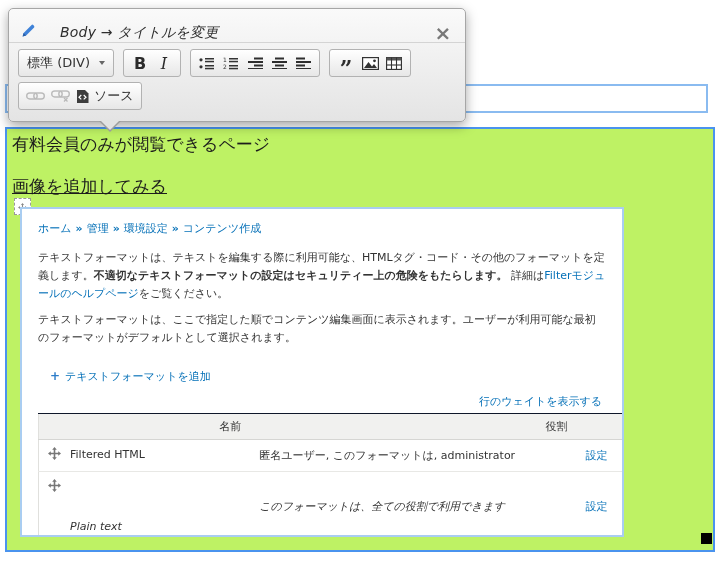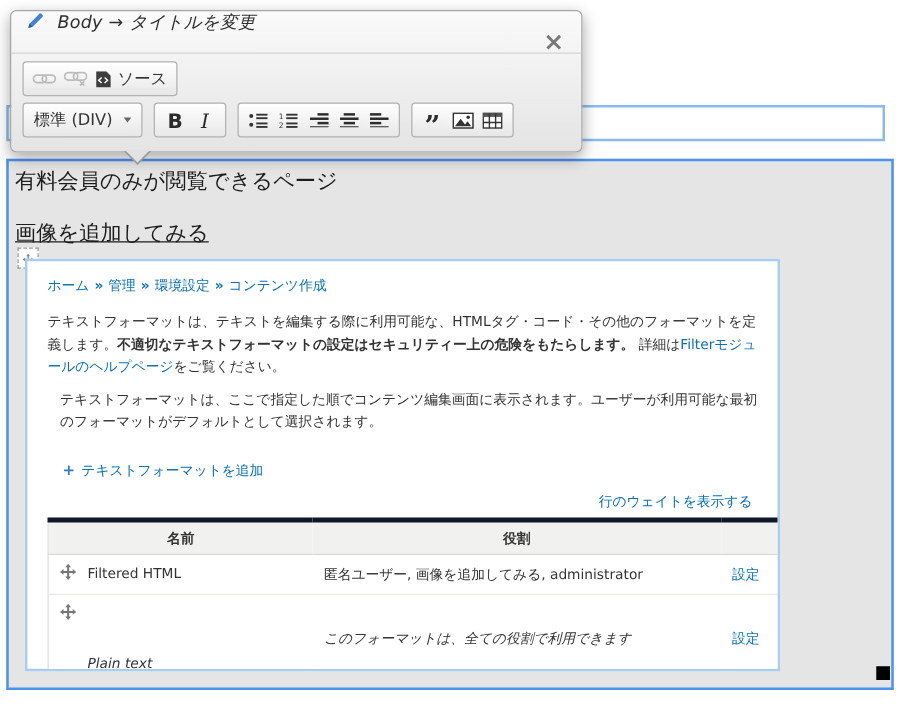--- a/index.html
+++ b/index.html
@@ -12,21 +12,21 @@
 
   
   .title-field {
     position:absolute; left:5px; top:84px; width:703px; height:29px;
     background:#fff; border:2px solid #8abbf0; z-index:1;
   }
 
   
   .editor-area {
     position:absolute; left:5px; top:127px; width:710px; height:425px;
-    background:#e5e5e5; border:2px solid #4a93ee; z-index:1;
+    background:#bef264; border:2px solid #4a93ee; z-index:1;
   }
   .editor-h1, .editor-h2 {
     position:absolute; left:5px; margin:0;
     font-family:"DejaVu Serif","Liberation Serif",serif;
     font-size:17px; font-weight:normal; color:#1c1c1c; white-space:nowrap;
   }
   .editor-h1 { top:4px; }
   .editor-h2 { top:46px;text-decoration:underline; }
   .drag-handle {
     position:absolute; left:7px; top:69px; width:17px; height:17px;
@@ -39,38 +39,38 @@
     position:absolute; left:13px; top:78px; width:604px; height:330px;
     border:2px solid #a9cdf1; background:#fff; overflow:hidden;
   }
   .widget-inner { padding:12px 16px; font-size:11px; line-height:1.4; }
 
   .breadcrumb { margin:0 0 13px 0; font-size:11px; color:#0671b8; }
   .breadcrumb a { color:#0671b8; text-decoration:none; }
   .crumb-sep { color:#0671b8; margin:0 4px; font-weight:bold; }
 
   .intro-p { margin:0 0 8px 0; line-height:18px; color:#333; }
-  .intro-p.second { margin-bottom:7px;margin-left:10px; }
+  .intro-p.second { margin-bottom:7px; }
   .intro-p b { font-weight:bold; }
   .inline-link { color:#0671b8; text-decoration:none; }
 
   .add-format { margin:21px 0 9px 0; padding-left:12px; }
   .add-format a { color:#0671b8; text-decoration:none; }
   .plus-icon { color:#2b7cc9; font-weight:bold; margin-right:5px; font-size:12px; }
 
   .show-weights { text-align:right; margin:0 4px 3px 0; }
   .show-weights a { color:#0671b8; text-decoration:none;font-family:Liberation Serif, serif; }
 
   table.formats {
     width:654px; border-collapse:collapse; font-size:11px;
     border:1px solid #e0e0dd;
   }
   table.formats th {
-    text-align:center; font-weight:bold; background:#f1f1ef; color:#333;
-    padding:5px 9px; border-top:4px solid #0f172a; border-bottom:1px solid #d6d6d3;
+    text-align:right; font-weight:normal; background:#f1f1ef; color:#333;
+    padding:5px 9px; border-top:1px solid #0f172a; border-bottom:1px solid #d6d6d3;
   }
   table.formats td {
     padding:7px 9px; border-bottom:1px solid #e8e8e5; background:#fff; vertical-align:middle;
   }
   table.formats tr.even td { background:#f9f9f7; }
   .name-cell { display:flex; align-items:flex-start; gap:9px; }
   .row-italic { font-style:italic;margin-top:40px; }
   .op-link { color:#0671b8; text-decoration:none; display:inline-block; }
   .op-configure { min-width:45px; margin-right:12px; }
 
@@ -90,21 +90,21 @@
     position:absolute; left:90px; bottom:-11px; width:0; height:0;
     border-left:11px solid transparent; border-right:11px solid transparent;
     border-top:11px solid #9c9c9c;
   }
   .popup-tail-fill {
     position:absolute; left:91px; bottom:-9px; width:0; height:0;
     border-left:10px solid transparent; border-right:10px solid transparent;
     border-top:10px solid #e2e2e2;
   }
   .popup-header {
-    height:34px; display:flex; align-items:flex-start; gap:10px;
+    height:34px; display:flex; align-items:flex-end; gap:24px;
     padding:0 12px; border-bottom:1px solid #d4d4d4;
   }
   .popup-title {
     font-style:italic; font-size:14px; color:#2e2e2e; letter-spacing:0.2px;
   }
   .popup-close {
     position:absolute; right:12px; top:14px; width:20px; height:20px;
     color:#787878; font-size:20px; font-weight:bold; line-height:20px;
     text-align:center; cursor:default;
   }
@@ -188,21 +188,21 @@
         <tbody>
           <tr>
             <td>
                 <span class="name-cell">
                   <span><svg width="13" height="13" viewBox="0 0 13 13">
                       <path fill="#777" d="M6.5 0 L8.8 2.8 H7.3 V5.7 H10.2 V4.2 L13 6.5 L10.2 8.8 V7.3 H7.3 V10.2 H8.8 L6.5 13 L4.2 10.2 H5.7 V7.3 H2.8 V8.8 L0 6.5 L2.8 4.2 V5.7 H5.7 V2.8 H4.2 Z"></path>
                     </svg></span>
                   <span>Filtered HTML</span>
                 </span>
               </td>
-            <td>匿名ユーザー, 画像を追加してみる, administrator</td>
+            <td>匿名ユーザー, このフォーマットは, administrator</td>
             <td><a href="#" class="op-link op-configure">設定</a><a href="#" class="op-link">無効</a></td>
           </tr>
           <tr>
             <td>
                 <span class="name-cell">
                   <span><svg width="13" height="13" viewBox="0 0 13 13">
                       <path fill="#777" d="M6.5 0 L8.8 2.8 H7.3 V5.7 H10.2 V4.2 L13 6.5 L10.2 8.8 V7.3 H7.3 V10.2 H8.8 L6.5 13 L4.2 10.2 H5.7 V7.3 H2.8 V8.8 L0 6.5 L2.8 4.2 V5.7 H5.7 V2.8 H4.2 Z"></path>
                     </svg></span>
                   <span class="row-italic">Plain text</span>
                 </span>
@@ -238,45 +238,20 @@
           <path fill="#3f82d8" d="M1.6 13.4 L2.6 9.9 L10.6 1.9 Q11.3 1.2 12.3 2.1 L12.9 2.7 Q13.8 3.7 13.1 4.4 L5.1 12.4 Z"></path>
           <path fill="#2a5fa8" d="M1.6 13.4 L2.6 9.9 L5.1 12.4 Z"></path>
         </svg>
     </span>
     <span class="popup-title">Body → タイトルを変更</span>
   </div>
   <div class="popup-close">×</div>
 
   <div class="toolbar">
     <div class="tb-row">
-      <div class="btn-group">
-        <span class="tb-btn disabled-ico">
-            <svg width="19" height="10" viewBox="0 0 19 10">
-              <rect x="0.7" y="2" width="10.5" height="6" rx="3" fill="none" stroke="#777" stroke-width="1.4"></rect>
-              <rect x="7.8" y="2" width="10.5" height="6" rx="3" fill="none" stroke="#777" stroke-width="1.4"></rect>
-            </svg>
-          </span>
-        <span class="tb-btn disabled-ico">
-            <svg width="19" height="12" viewBox="0 0 19 12">
-              <rect x="0.7" y="1" width="10.5" height="6" rx="3" fill="none" stroke="#777" stroke-width="1.4"></rect>
-              <rect x="7.8" y="1" width="10.5" height="6" rx="3" fill="none" stroke="#777" stroke-width="1.4"></rect>
-              <path d="M13 8 L16.5 11.5 M16.5 8 L13 11.5" stroke="#777" stroke-width="1.3"></path>
-            </svg>
-          </span>
-        <span class="tb-btn">
-          <svg width="13" height="13" viewBox="0 0 13 13">
-              <path d="M1 0 H9 L12.5 3.5 V13 H1 Z" fill="#3d3d3d"></path>
-              <path d="M5.3 5 L3 7.2 L5.3 9.4" fill="none" stroke="#fff" stroke-width="1.2"></path>
-              <path d="M7.7 5 L10 7.2 L7.7 9.4" fill="none" stroke="#fff" stroke-width="1.2"></path>
-            </svg>
-          <span class="source-label">ソース</span>
-        </span>
-      </div>
-    </div>
-    <div class="tb-row">
       <div class="btn-group fmt-select">
         <span>標準 (DIV)</span>
         <span class="caret-down"></span>
       </div>
       <div class="btn-group">
         <span class="tb-btn bold-label">B</span>
         <span class="tb-btn italic-label">I</span>
       </div>
       <div class="btn-group">
         <span class="tb-btn">
@@ -337,17 +312,42 @@
             <svg width="16" height="13" viewBox="0 0 16 13">
               <rect x="0.5" y="0.5" width="15" height="12" fill="#fff" stroke="#333" stroke-width="1.3"></rect>
               <rect x="0.5" y="0.5" width="15" height="3" fill="#555"></rect>
               <line x1="5.5" y1="0.5" x2="5.5" y2="12.5" stroke="#333" stroke-width="1.1"></line>
               <line x1="10.5" y1="0.5" x2="10.5" y2="12.5" stroke="#333" stroke-width="1.1"></line>
               <line x1="0.5" y1="8" x2="15.5" y2="8" stroke="#333" stroke-width="1.1"></line>
             </svg>
           </span>
       </div>
     </div>
+    <div class="tb-row">
+      <div class="btn-group">
+        <span class="tb-btn disabled-ico">
+            <svg width="19" height="10" viewBox="0 0 19 10">
+              <rect x="0.7" y="2" width="10.5" height="6" rx="3" fill="none" stroke="#777" stroke-width="1.4"></rect>
+              <rect x="7.8" y="2" width="10.5" height="6" rx="3" fill="none" stroke="#777" stroke-width="1.4"></rect>
+            </svg>
+          </span>
+        <span class="tb-btn disabled-ico">
+            <svg width="19" height="12" viewBox="0 0 19 12">
+              <rect x="0.7" y="1" width="10.5" height="6" rx="3" fill="none" stroke="#777" stroke-width="1.4"></rect>
+              <rect x="7.8" y="1" width="10.5" height="6" rx="3" fill="none" stroke="#777" stroke-width="1.4"></rect>
+              <path d="M13 8 L16.5 11.5 M16.5 8 L13 11.5" stroke="#777" stroke-width="1.3"></path>
+            </svg>
+          </span>
+        <span class="tb-btn">
+          <svg width="13" height="13" viewBox="0 0 13 13">
+              <path d="M1 0 H9 L12.5 3.5 V13 H1 Z" fill="#3d3d3d"></path>
+              <path d="M5.3 5 L3 7.2 L5.3 9.4" fill="none" stroke="#fff" stroke-width="1.2"></path>
+              <path d="M7.7 5 L10 7.2 L7.7 9.4" fill="none" stroke="#fff" stroke-width="1.2"></path>
+            </svg>
+          <span class="source-label">ソース</span>
+        </span>
+      </div>
+    </div>
   </div>
 
   <div class="popup-tail-border"></div>
   <div class="popup-tail-fill"></div>
 </div>
 
 </body></html>

